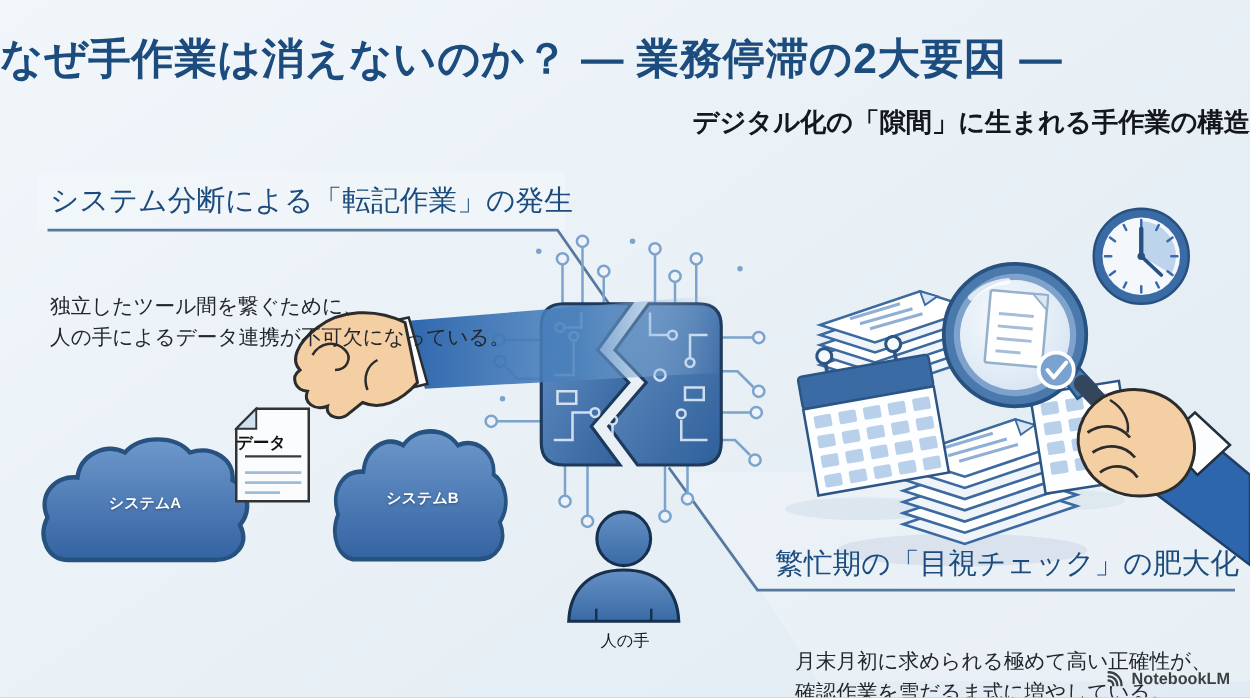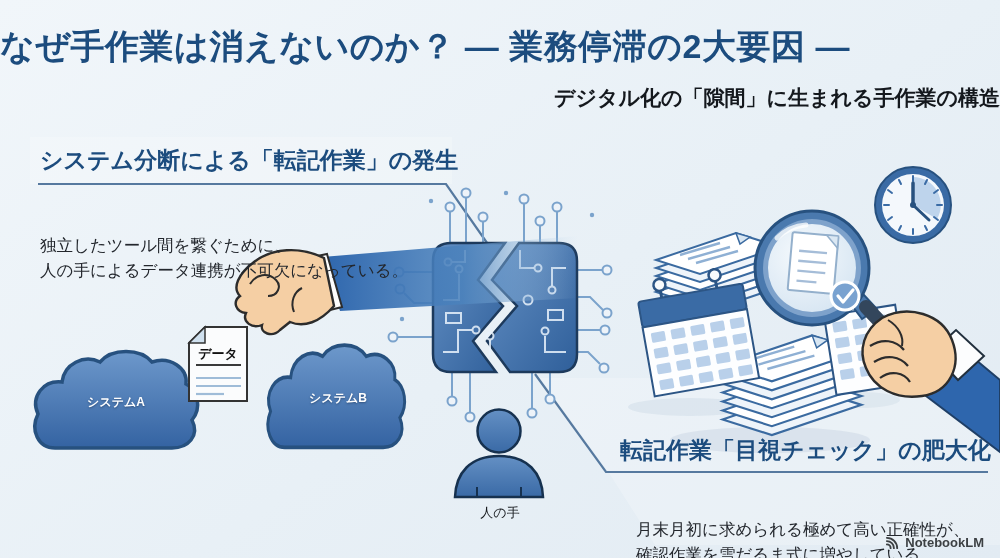--- a/index.html
+++ b/index.html
@@ -2,24 +2,24 @@
 <html><head>
 <meta charset="utf-8">
 <style>
   html,body{margin:0;padding:0;background:#c9d4dd;}
   .canvas{position:relative;width:1000px;height:558px;overflow:hidden;
     font-family:"Liberation Sans","DejaVu Sans",sans-serif;
     background:linear-gradient(145deg,#f1f6fa 0%,#e8f0f6 55%,#e2ebf3 100%);}
   .abs{position:absolute;}
   .title{top:24px;left:0;width:796px;text-align:center;font-size:34px;font-weight:900;color:#1c4c7e;letter-spacing:.5px;white-space:nowrap;}
   .subtitle{top:84px;left:0;width:1000px;text-align:right;font-size:21px;font-weight:800;color:#14181d;}
-  .sec-heading{font-size:23px;font-weight:700;color:#1c4c7e;white-space:nowrap;}
+  .sec-heading{font-size:23px;font-weight:400;color:#1c4c7e;white-space:nowrap;}
   .sec-body{font-size:16.5px;line-height:25px;color:#23272d;font-weight:500;white-space:nowrap;margin-top:36px;}
   .cloud-label{color:#fff;font-weight:800;font-size:12px;text-align:center;text-shadow:0 1px 2px rgba(20,40,70,.5);}
-  .doc-label{font-size:13px;font-weight:800;color:#111;text-align:center;}
+  .doc-label{font-size:13px;font-weight:800;color:#111;text-align:left;}
   .person-label{font-size:13px;font-weight:400;color:#15181c;text-align:center;}
   .watermark{right:16px;bottom:8px;display:flex;align-items:center;gap:5px;color:#3c4043;font-size:13px;font-weight:600;}
   svg{display:block;}
 </style>
 </head>
 <body>
 
 <div class="canvas">
 
   <svg class="abs" style="left:0;top:0" width="1000" height="558" viewBox="0 0 1000 558">
@@ -270,21 +270,21 @@
 
   <div class="abs title">なぜ手作業は消えないのか？ ― 業務停滞の2大要因 ―</div>
   <div class="abs subtitle">デジタル化の「隙間」に生まれる手作業の構造</div>
 
   <div class="abs sec-heading" style="left:40px;top:145px">システム分断による「転記作業」の発生</div>
   <div class="abs sec-body" style="left:40px;top:197px">
     <div>独立したツール間を繋ぐために、</div>
     <div>人の手によるデータ連携が不可欠になっている。</div>
   </div>
 
-  <div class="abs sec-heading" style="left:620px;top:435px">転記作業「目視チェック」の肥大化</div>
+  <div class="abs sec-heading" style="left:620px;top:435px">繁忙期の「目視チェック」の肥大化</div>
   <div class="abs sec-body" style="left:636px;top:481px">
     <div>月末月初に求められる極めて高い正確性が、</div>
     <div>確認作業を雪だるま式に増やしている。</div>
   </div>
 
   <div class="abs cloud-label" style="left:36px;top:394px;width:160px">システムA</div>
   <div class="abs cloud-label" style="left:258px;top:390px;width:160px">システムB</div>
   <div class="abs doc-label" style="left:189px;top:345px;width:58px">データ</div>
   <div class="abs person-label" style="left:440px;top:504px;width:120px">人の手</div>
 

